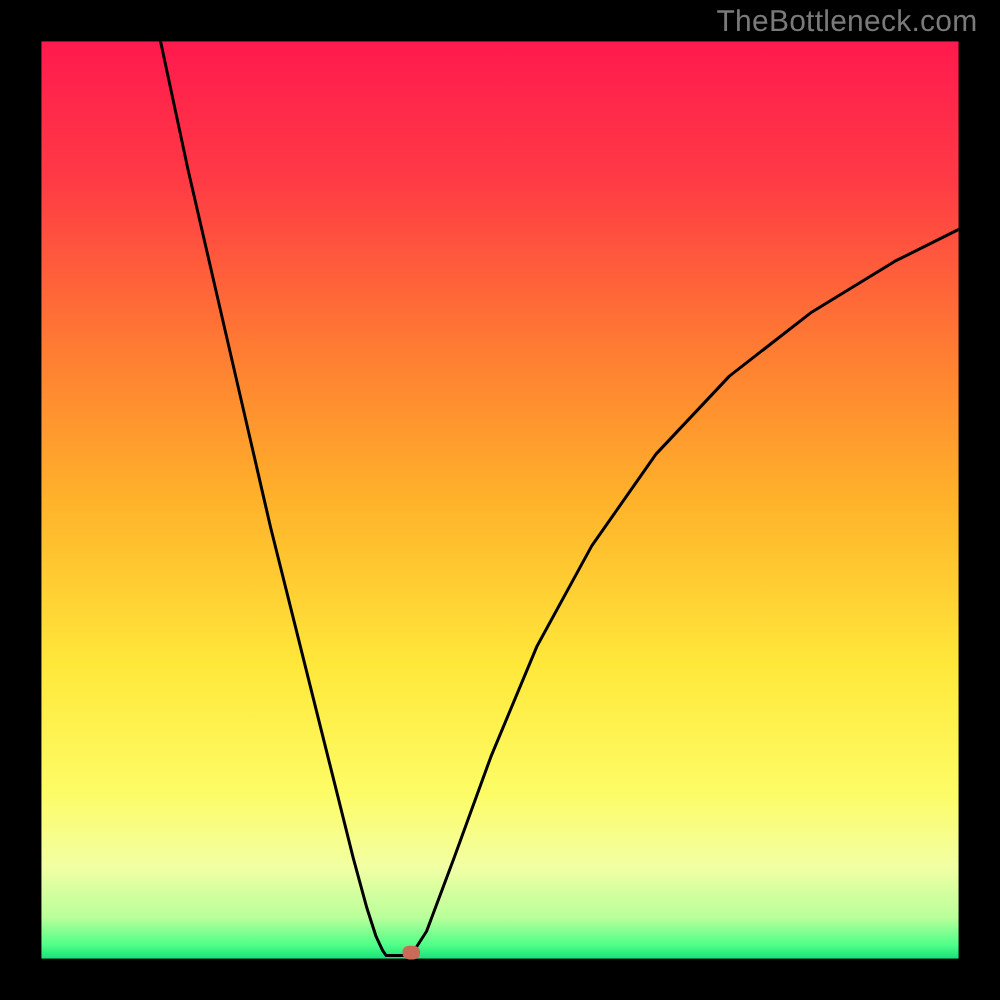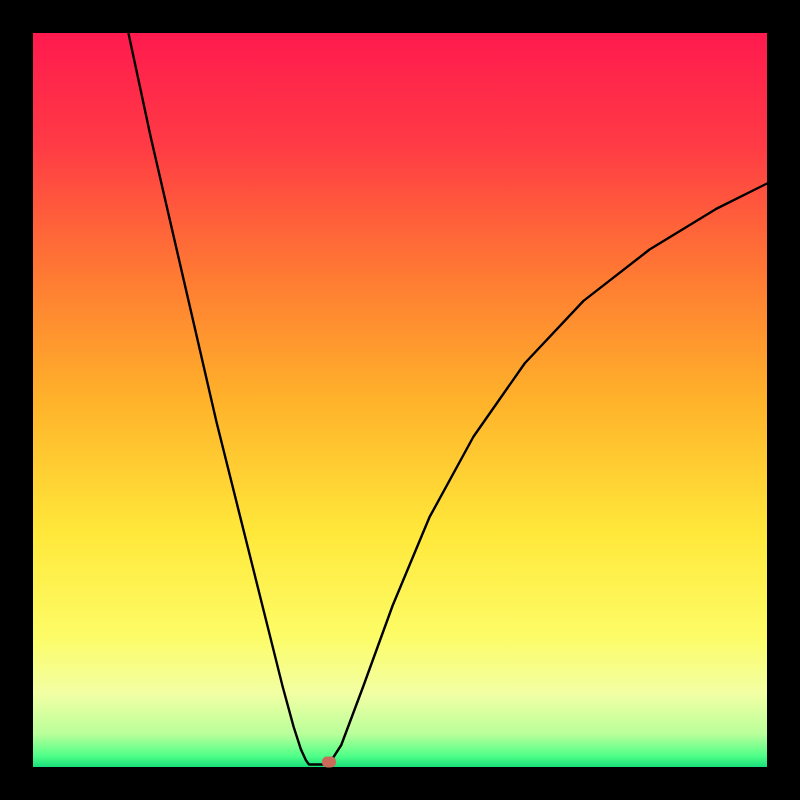--- a/index.html
+++ b/index.html
@@ -46,20 +46,21 @@
     border-radius: 5px;
     background: #cb6a58;
     transform: translate(-50%, -50%);
   }
 </style>
 </head>
 <body>
 
 <div class="frame">
 
+  <div class="watermark">TheBottleneck.com</div>
 
   <div class="plot">
     <svg id="plot-svg" viewBox="0 0 734 734">
       <defs>
         <linearGradient id="bg-grad" x1="0" y1="0" x2="0" y2="1">
             <stop offset="0%" stop-color="#ff1a4e"></stop>
             <stop offset="15%" stop-color="#ff3a45"></stop>
             <stop offset="33%" stop-color="#ff7a33"></stop>
             <stop offset="50%" stop-color="#ffb22a"></stop>
             <stop offset="68%" stop-color="#ffe83a"></stop>

